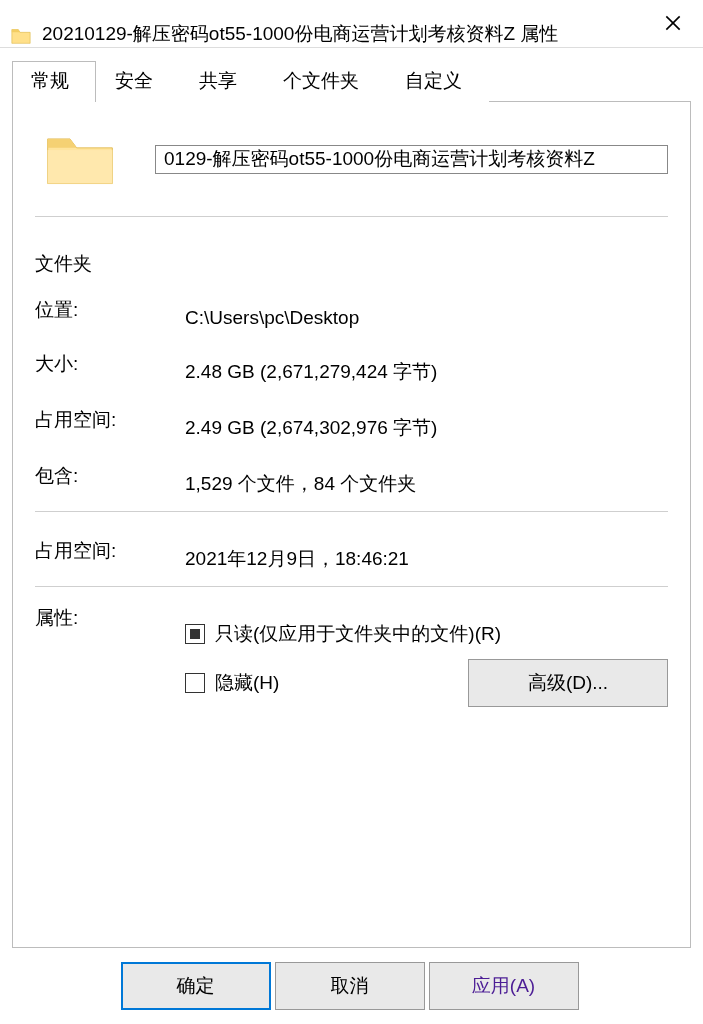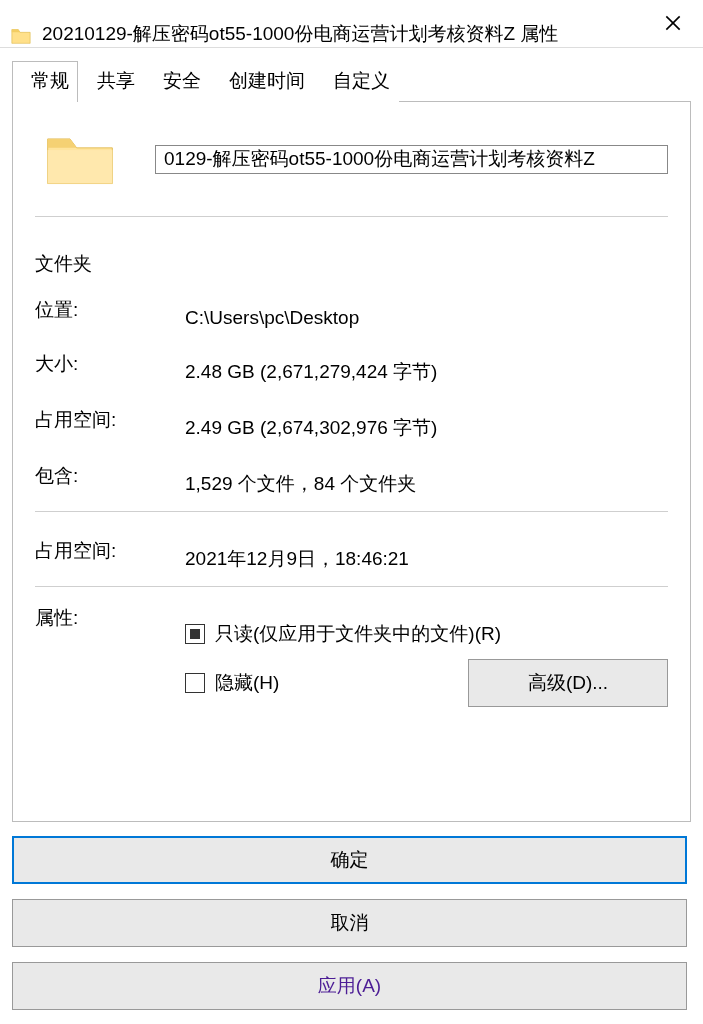--- a/index.html
+++ b/index.html
@@ -32,21 +32,21 @@
     height: calc(100% - 48px);
     display: flex;
     flex-direction: column;
   }
   .tabs {
     display: flex;
     border-bottom: 1px solid #bcbcbc;
     position: relative;
   }
   .tab {
-    padding: 6px 8px 8px 18px;
+    padding: 6px 26px 8px 18px;
     font-size: 19px;
     border: 1px solid transparent;
     border-bottom: none;
     background: #fff;
     position: relative;
     top: 1px;
     cursor: default;
   }
   .tab.active {
     border-color: #bcbcbc;
@@ -115,23 +115,22 @@
     border: 2px solid #0078d7;
     background: #e9e9e9;
   }
   .btn.disabled { color: #4c1d95; }
   .attrs-right {
     margin-left: auto;
   }
   .button-bar {
     display: flex;
     justify-content: center;
-    gap: 15px;
+    gap: 4px;
     padding: 14px 4px 6px 0;
-    flex-direction: column;
   }
 </style>
 </head>
 <body>
 
 <div class="titlebar">
   <span class="icon">
     <svg viewBox="0 0 24 24" width="22" height="22">
       <path d="M2 5 h7 l2 3 h11 v12 h-20 z" fill="#ffe08a" stroke="#d9b23c" stroke-width="0.6"></path>
       <path d="M2 5 h7 l2 3 h-9 z" fill="#f3cd63"></path>
@@ -143,23 +142,23 @@
       <line x1="1" y1="1" x2="11" y2="11" stroke="#000" stroke-width="1.2"></line>
       <line x1="11" y1="1" x2="1" y2="11" stroke="#000" stroke-width="1.2"></line>
     </svg>
   </div>
 </div>
 
 <div class="dialog-body">
 
   <div class="tabs">
     <div class="tab active">常规</div>
+    <div class="tab">安全</div>
     <div class="tab">共享</div>
-    <div class="tab">安全</div>
-    <div class="tab">创建时间</div>
+    <div class="tab">个文件夹</div>
     <div class="tab">自定义</div>
   </div>
 
   <div class="tab-panel">
 
     <div class="row" style="margin-bottom:22px;">
       <div class="folder-icon-big">
         <svg viewBox="0 0 64 52" width="72" height="58">
           <path d="M3 8 h20 l6 8 h32 v32 h-58 z" fill="#ffe49c" stroke="#e0b84e" stroke-width="0.8"></path>
           <path d="M3 8 h20 l6 8 h-26 z" fill="#f5d173"></path>

